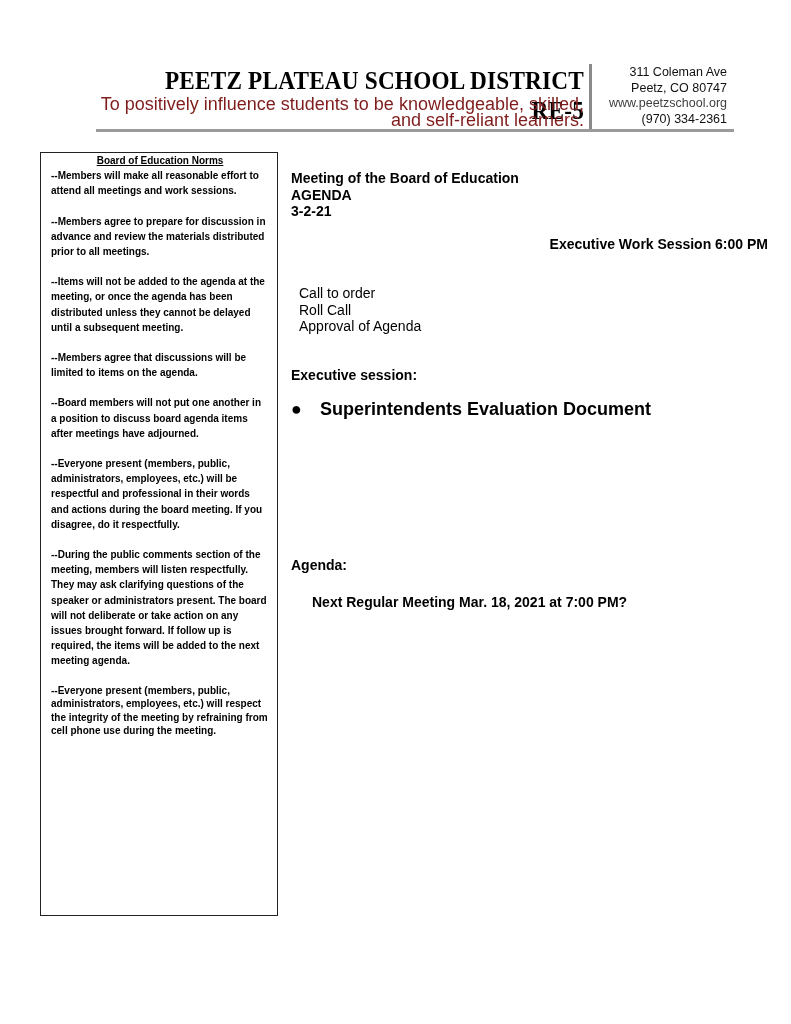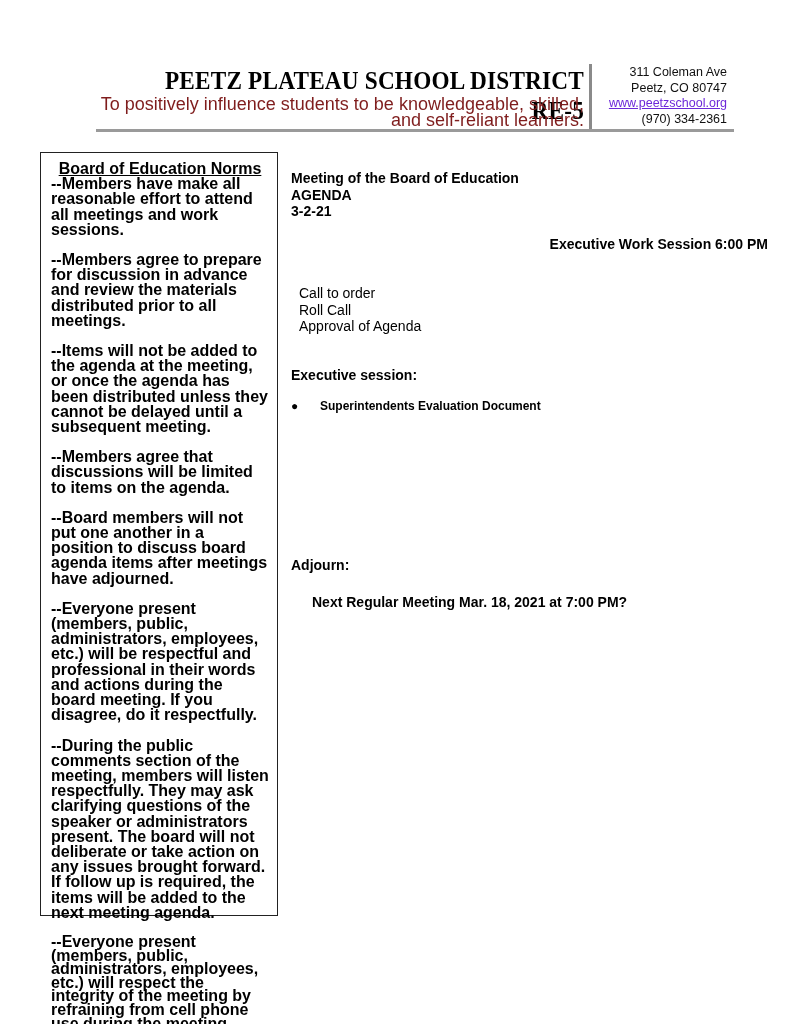--- a/index.html
+++ b/index.html
@@ -27,29 +27,29 @@
     .header-hrule {
       position: absolute; left: 96px; top: 129px; width: 638px; height: 3px;
       background: #9a9a9a;
     }
     .contact {
       position: absolute; left: 596px; top: 65px; width: 131px;
       text-align: right;
       font-family: "Liberation Sans", sans-serif;
       font-size: 12.5px; line-height: 15.5px; color: #111;
     }
-    .contact a { color: #6d28d9; text-decoration: underline; }
+    .contact a { color: #404040; }
 
     .norms-box {
       position: absolute; left: 40px; top: 152px; width: 238px; height: 764px;
       border: 1.5px solid #222;
       box-sizing: border-box;
-      padding: 8px 8px 0 10px;
+      padding: 0 8px 0 10px;
       font-family: "Liberation Sans", sans-serif;
-      font-weight: bold; font-size: 16px; line-height: 15.2px;
+      font-weight: bold; font-size: 10px; line-height: 15.2px;
     }
     .norms-title { text-align: center; text-decoration: underline; margin: 0; }
     .norm { margin: 0 0 15px 0; }
     .norm.tight { line-height: 13.6px; }
 
     .agenda {
       position: absolute; left: 291px; top: 170px; width: 440px;
       font-family: "Liberation Sans", sans-serif; font-size: 14px;
     }
     .agenda-head {
@@ -60,21 +60,21 @@
       position: absolute; left: 0; top: 66px; width: 477px; text-align: right;
       font-weight: bold; font-size: 14px;
     }
     .opening-items {
       position: absolute; left: 8px; top: 115px; line-height: 16.5px; font-size: 14px;
     }
     .exec-label {
       position: absolute; left: 0; top: 197px; font-weight: bold; font-size: 14px;
     }
     .exec-item {
-      position: absolute; left: 0; top: 229px; font-weight: bold; font-size: 12px; white-space: nowrap;
+      position: absolute; left: 0; top: 229px; font-weight: bold; font-size: 18px; white-space: nowrap;
     }
     .bullet { display: inline-block; width: 29px; }
     .adjourn {
       position: absolute; left: 0; top: 387px; font-weight: bold; font-size: 14px;
     }
     .next-meeting {
       position: absolute; left: 0; top: 424px; font-weight: bold; font-size: 14px; white-space: nowrap; padding-left: 21px;
     }
   </style>
 </head>
@@ -89,21 +89,21 @@
 
   <div class="contact">
     <div>311 Coleman Ave</div>
     <div>Peetz, CO 80747</div>
     <div><a>www.peetzschool.org</a></div>
     <div>(970) 334-2361</div>
   </div>
 
   <div class="norms-box">
     <p class="norms-title">Board of Education Norms</p>
-    <p class="norm">--Members have make all reasonable effort to attend all meetings and work sessions.</p>
+    <p class="norm">--Members will make all reasonable effort to attend all meetings and work sessions.</p>
     <p class="norm">--Members agree to prepare for discussion in advance and review the materials distributed prior to all meetings.</p>
     <p class="norm">--Items will not be added to the agenda at the meeting, or once the agenda has been distributed unless they cannot be delayed until a subsequent meeting.</p>
     <p class="norm">--Members agree that discussions will be limited to items on the agenda.</p>
     <p class="norm">--Board members will not put one another in a position to discuss board agenda items after meetings have adjourned.</p>
     <p class="norm">--Everyone present (members, public, administrators, employees, etc.) will be respectful and professional in their words and actions during the board meeting. If you disagree, do it respectfully.</p>
     <p class="norm">--During the public comments section of the meeting, members will listen respectfully. They may ask clarifying questions of the speaker or administrators present. The board will not deliberate or take action on any issues brought forward. If follow up is required, the items will be added to the next meeting agenda.</p>
     <p class="norm tight">--Everyone present (members, public, administrators, employees, etc.) will respect the integrity of the meeting by refraining from cell phone use during the meeting.</p>
   </div>
 
   <div class="agenda">
@@ -118,17 +118,17 @@
       <div>Call to order</div>
       <div>Roll Call</div>
       <div>Approval of Agenda</div>
     </div>
 
     <div class="exec-label">Executive session:</div>
     <div class="exec-item">
       <span class="bullet">●</span><span>Superintendents Evaluation Document</span>
     </div>
 
-    <div class="adjourn">Adjourn:</div>
+    <div class="adjourn">Agenda:</div>
     <div class="next-meeting">Next Regular Meeting Mar. 18, 2021 at 7:00 PM?</div>
   </div>
 
 </div>
 
 </body></html>

